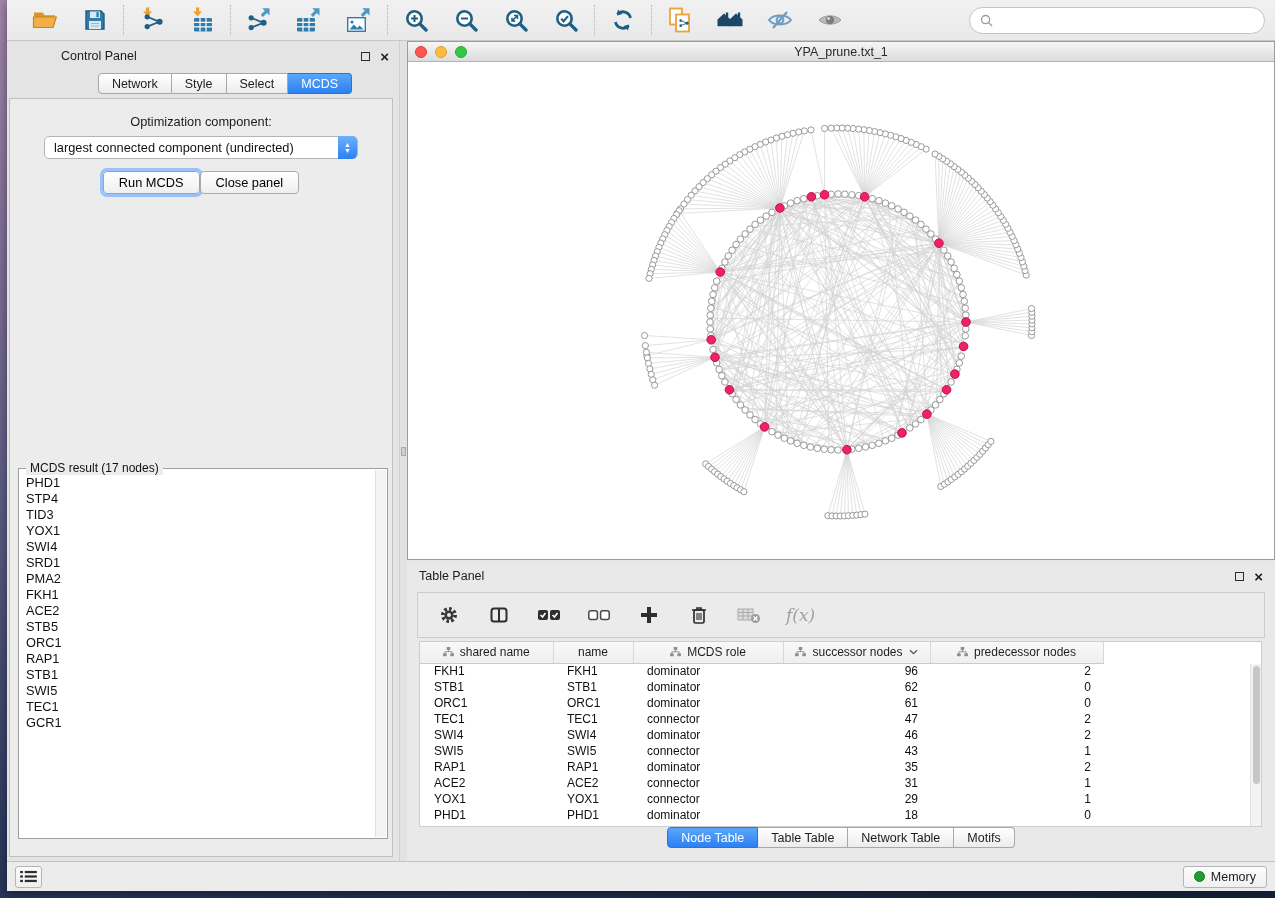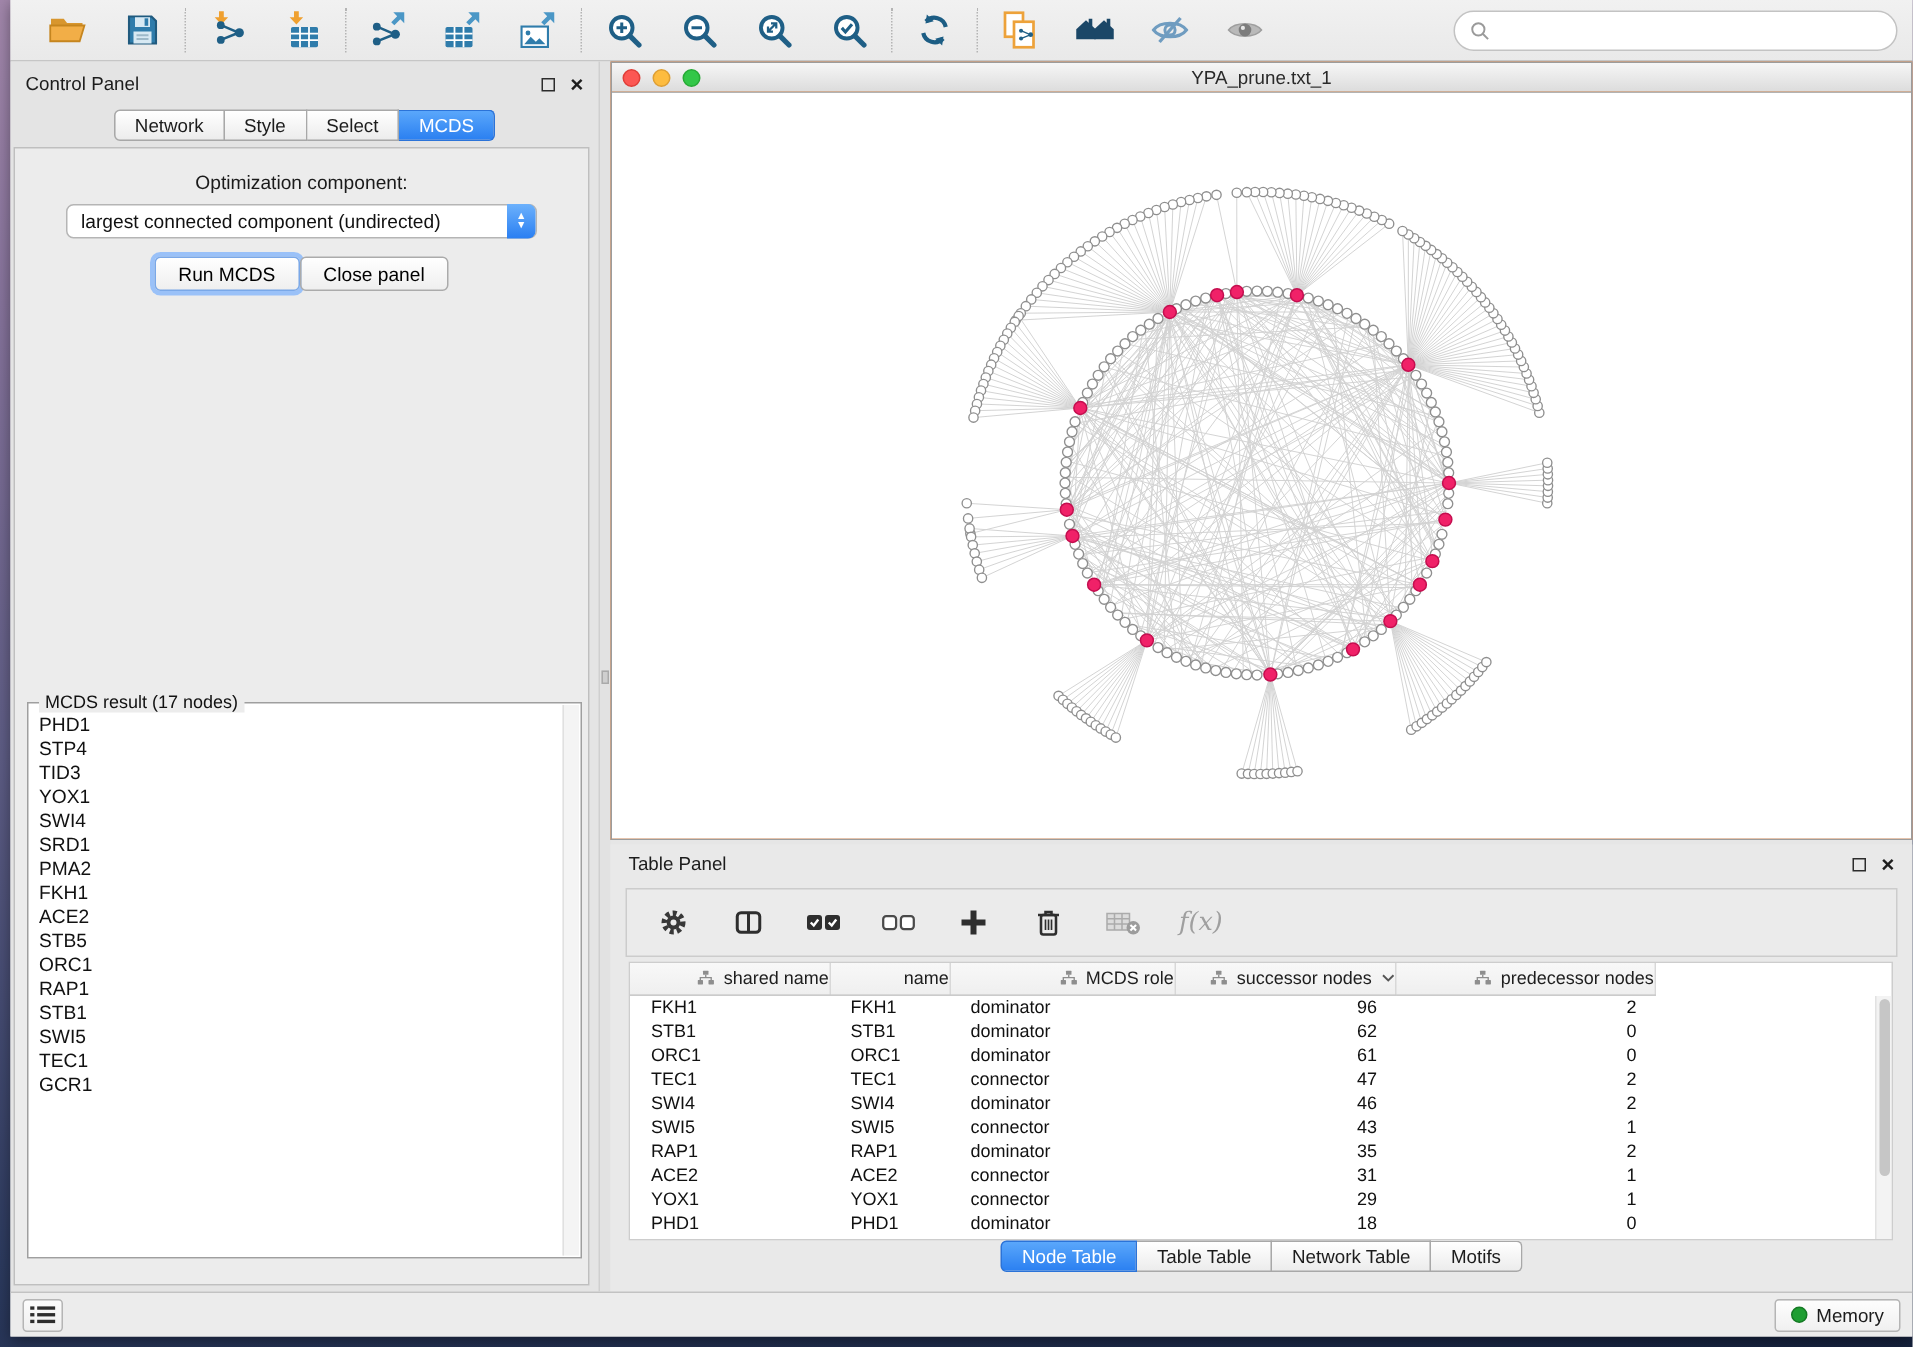--- a/index.html
+++ b/index.html
@@ -16,21 +16,21 @@
   .tb-group { display:flex; align-items:center; gap:20px; padding:0 13px; }
   .tb-group + .tb-group { border-left:1px dotted #b4b4b4; }
   .tb-btn { width:30px; height:30px; display:flex; align-items:center; justify-content:center; cursor:default; }
   .tb-search { margin-left:auto; width:296px; height:27px; background:#fff; border:1px solid #c3c3c3; border-radius:14px; display:flex; align-items:center; padding:0 10px; }
   .tb-search input { border:none; outline:none; flex:1; font-size:13px; background:transparent; margin-left:6px; }
 
   
   .content { position:absolute; left:0; top:41px; right:0; bottom:30px; }
 
   
-  .cpanel { position:absolute; left:0; top:0; width:393px; height:100%; background:#e4e4e4; border-right:1px solid #cfcfcf; }
+  .cpanel { position:absolute; left:0; top:0; width:393px; height:100%; background:#e4e4e4; border-right:1px solid #cfcfcf;padding-left:44px; }
   .cpanel-hdr { height:30px; display:flex; align-items:center; padding:0 10px; }
   .cpanel-title { font-size:12.5px; color:#1c1c1c; }
   .win-ctrls { margin-left:auto; display:flex; align-items:center; gap:10px; }
   .float-ic { width:9px; height:9px; border:1.6px solid #2c2c2c; display:inline-block; }
   .close-ic { font-size:15px; font-weight:bold; color:#1e1e1e; line-height:9px; }
 
   .seg { display:flex; justify-content:center; }
   .seg .seg-btn { font-size:12.5px; color:#1c1c1c; padding:2px 13px; height:21px;
     background:linear-gradient(#ffffff,#ececec); border:1px solid #a8a8a8; border-left:none; cursor:default; white-space:nowrap; }
   .seg .seg-btn:first-child { border-left:1px solid #a8a8a8; border-radius:4px 0 0 4px; }
@@ -74,21 +74,21 @@
   .tpanel { position:absolute; left:0; top:522px; right:0; bottom:0; background:#e9e9e9; }
   .tpanel-hdr { height:26px; display:flex; align-items:center; padding:0 12px; }
   .tpanel-title { font-size:12.5px; color:#1c1c1c; }
   .tpanel-toolbar { position:absolute; left:10px; right:10px; top:29px; height:46px; background:#ebebeb; border:1px solid #cccccc; display:flex; align-items:center; gap:24px; padding:0 18px; }
   .tt-btn { display:flex; align-items:center; justify-content:center; width:26px; height:26px; }
   .fx-label { font-family:"DejaVu Serif", serif; font-style:italic; font-size:17px; color:#9f9f9f; }
 
   .ttable-wrap { position:absolute; left:12px; right:13px; top:78px; height:186px; background:#fff; border:1px solid #cdcdcd; overflow:hidden; }
   table.ttable { border-collapse:collapse; table-layout:fixed; width:683px; }
   .ttable th { height:21px; background:linear-gradient(#f8f8f8,#efefef); border-right:1px solid #d8d8d8; border-bottom:1px solid #cbcbcb; font-size:12px; font-weight:normal; color:#1e1e1e; }
-  .th-inner { display:flex; align-items:center; justify-content:flex-end; gap:6px; }
+  .th-inner { display:flex; align-items:center; justify-content:center; gap:6px; }
   .ttable td { height:16px; font-size:12px; color:#111; white-space:nowrap; overflow:hidden; }
   .td-txt { padding-left:14px; text-align:left; }
   .td-num { padding-right:12px; text-align:right; }
   .t-scroll { position:absolute; right:0; top:22px; bottom:0; width:11px; background:#f3f3f3; border-left:1px solid #e2e2e2; }
   .t-thumb { position:absolute; left:1.5px; width:7px; top:2px; height:118px; background:#c6c6c6; border-radius:4px; }
 
   .tpanel-tabs { position:absolute; left:0; right:0; top:264px; display:flex; justify-content:center; }
 
   
   .statusbar { position:absolute; left:0; bottom:0; right:0; height:30px; background:#ececec; border-top:1px solid #c2c2c2; display:flex; align-items:center; padding:0 8px; }

